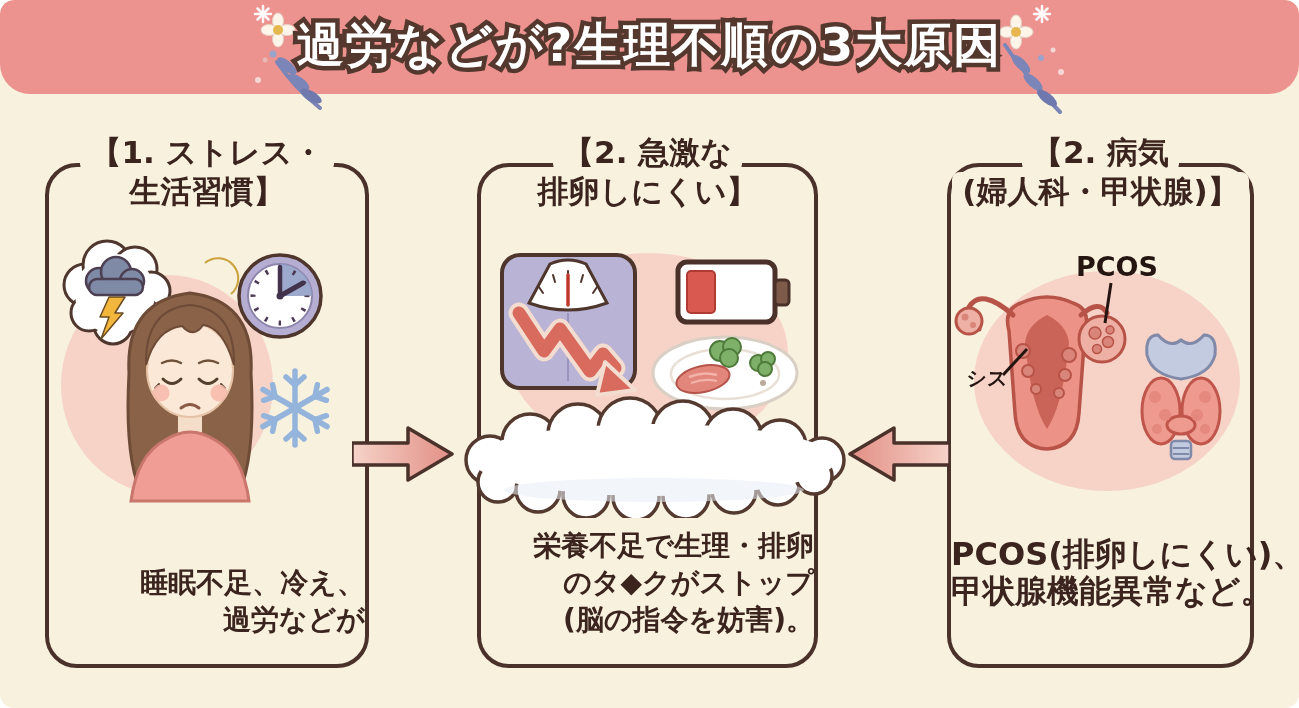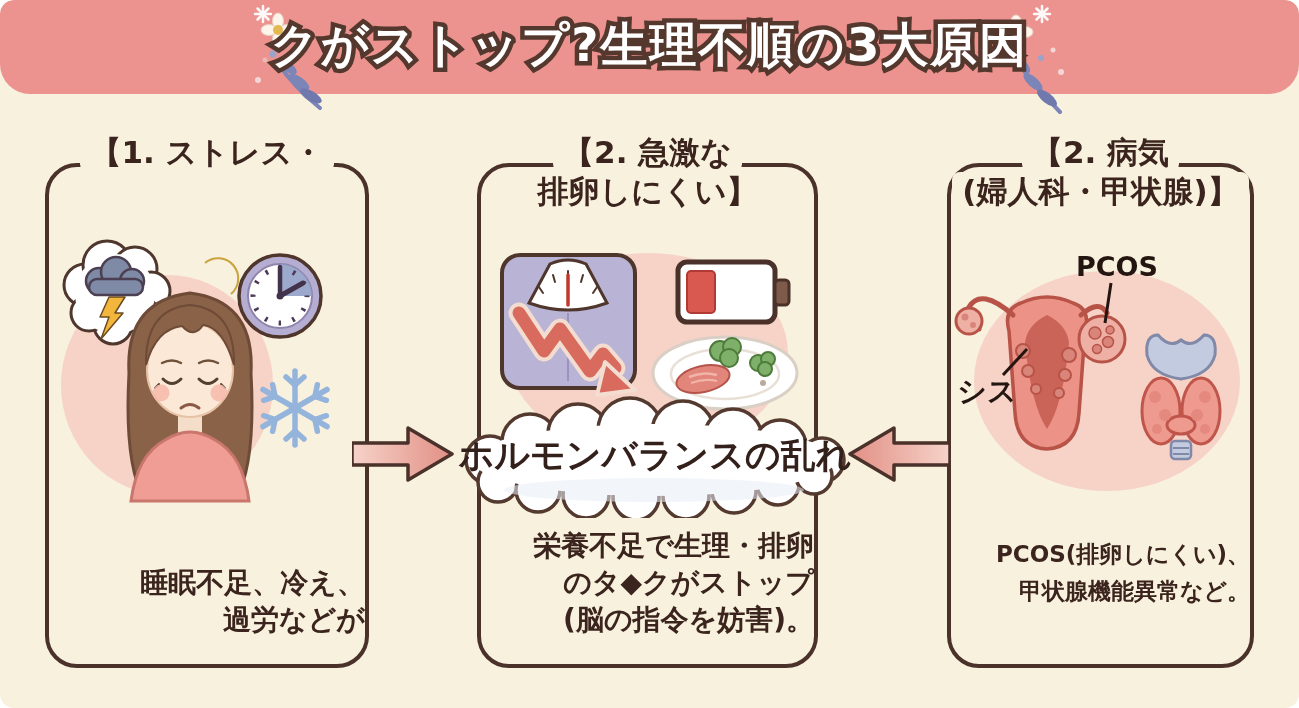--- a/index.html
+++ b/index.html
@@ -33,25 +33,25 @@
   }
   .hline{
     display:block;width:fit-content;margin:0 auto;line-height:39px;
     font-size:31px;font-weight:bold;color:#3a241d;
     background:#f8f1de;padding:0 10px;border-radius:8px;white-space:nowrap;
   }
   .panel-body{
     position:absolute;left:0;bottom:26px;width:100%;text-align:right;z-index:3;
     font-size:28px;font-weight:bold;line-height:37px;color:#3a241d;white-space:nowrap;
   }
-  .panel3 .panel-body{bottom:54px;font-size:23px;}
+  .panel3 .panel-body{bottom:54px;font-size:32px;}
   .art{position:absolute;left:-4px;top:-4px;z-index:1;}
   .art-label{position:absolute;z-index:4;font-weight:bold;color:#241511;text-align:center;white-space:nowrap;}
   .label-pcos{left:118px;top:84px;width:96px;font-size:27px;}
-  .label-cyst{left:4px;top:198px;width:64px;font-size:29px;margin-top:7px;}
+  .label-cyst{left:4px;top:198px;width:64px;font-size:20px;}
   .label-thyroid{left:172px;top:296px;width:116px;font-size:29px;}
   
   .arrow{position:absolute;top:422px;z-index:5;}
   .arrow-left{left:352px;}
   .arrow-right{left:846px;}
   .cloud{position:absolute;left:438px;top:396px;z-index:6;}
   .cloud-text{
     position:absolute;left:452px;top:408px;width:406px;height:94px;z-index:7;
     display:flex;align-items:center;justify-content:center;
     font-size:35px;font-weight:bold;color:#33201a;white-space:nowrap;
@@ -108,26 +108,27 @@
       <g>
         <path d="M20 45 Q42 78 75 112" stroke="#7b85b8" stroke-width="4" fill="none" stroke-linecap="round"></path>
         <ellipse cx="36" cy="64" rx="12" ry="5" fill="#7b85b8" transform="rotate(45 36 64)"></ellipse>
         <ellipse cx="48" cy="82" rx="12" ry="5" fill="#7b85b8" transform="rotate(42 48 82)"></ellipse>
         <ellipse cx="62" cy="98" rx="12" ry="5" fill="#6f79ad" transform="rotate(38 62 98)"></ellipse>
         <circle cx="56" cy="58" r="3" fill="#9aa3cc"></circle>
         <circle cx="68" cy="50" r="2.5" fill="#f3d7d4"></circle>
         <circle cx="76" cy="72" r="3" fill="#f3d7d4"></circle>
       </g>
     </svg>
-    <div class="title">クがストップ?生理不順の3大原因</div>
+    <div class="title">過労などが?生理不順の3大原因</div>
   </div>
 
   <section class="panel panel1">
     <div class="panel-heading">
       <span class="hline">【1. ストレス・</span>
+      <span class="hline">生活習慣】</span>
     </div>
     <svg class="art" width="324" height="505" viewBox="0 0 324 505">
       <ellipse cx="122" cy="222" rx="106" ry="110" fill="#f6d2c7"></ellipse>
 
       <g>
         <g fill="#ffffff" stroke="#4f372e" stroke-width="3">
           <circle cx="40" cy="122" r="21"></circle>
             <circle cx="62" cy="102" r="24"></circle>
           <circle cx="90" cy="106" r="22"></circle>
             <circle cx="106" cy="128" r="19"></circle>
@@ -350,15 +351,14 @@
       <circle cx="148" cy="99" r="23"></circle>
         <circle cx="198" cy="101" r="23"></circle>
       <circle cx="248" cy="100" r="23"></circle>
         <circle cx="296" cy="95" r="22"></circle>
       <circle cx="340" cy="88" r="21"></circle>
         <circle cx="376" cy="80" r="18"></circle>
     </g>
     <ellipse cx="216" cy="64" rx="182" ry="36" fill="#ffffff"></ellipse>
     <ellipse cx="216" cy="94" rx="150" ry="12" fill="#e8ecf4" opacity="0.55"></ellipse>
   </svg>
-  <div class="cloud-text">ホルモンバランスの乱れ</div>
 
 </div>
 
 </body></html>

